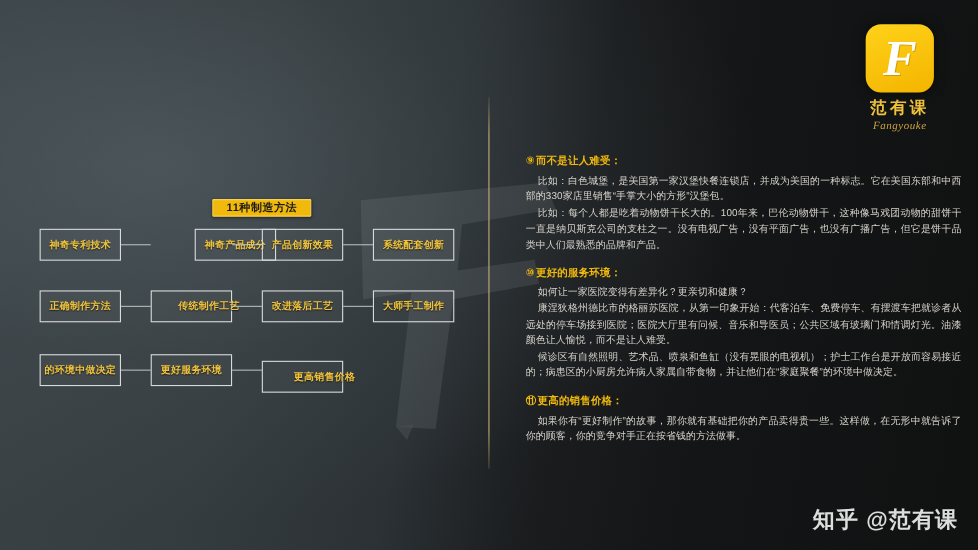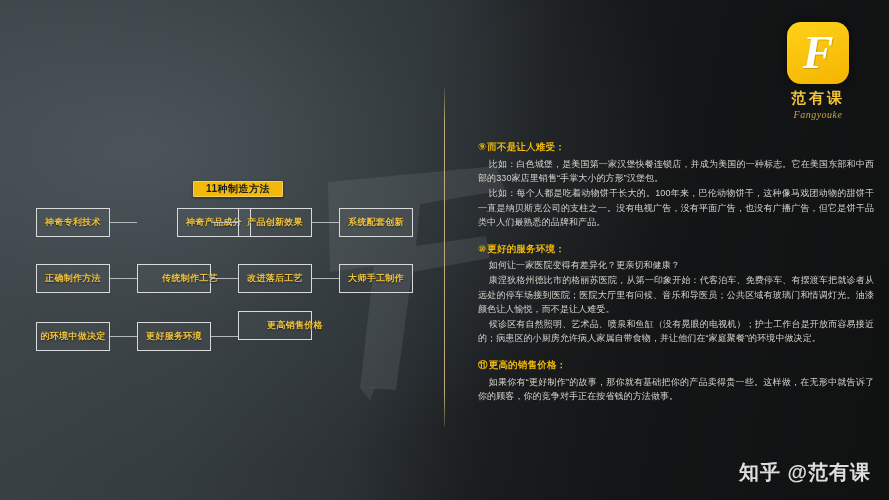--- a/index.html
+++ b/index.html
@@ -115,21 +115,21 @@
       <div class="conn" style="left: 110px; top: 278px; width: 27px;"></div>
       <div class="node" style="left: 137px; top: 264px; padding-left: 32px;">传统制作工艺</div>
       <div class="conn" style="left: 211px; top: 278px; width: 27px;"></div>
       <div class="node" style="left: 238px; top: 264px;">改进落后工艺</div>
       <div class="conn" style="left: 312px; top: 278px; width: 27px;"></div>
       <div class="node" style="left: 339px; top: 264px;">大师手工制作</div>
       <div class="node" style="left: 36px; top: 322px;">的环境中做决定</div>
       <div class="conn" style="left: 110px; top: 336px; width: 27px;"></div>
       <div class="node" style="left: 137px; top: 322px;">更好服务环境</div>
       <div class="conn" style="left: 211px; top: 336px; width: 27px;"></div>
-      <div class="node" style="left: 238px; top: 311px; padding-left: 40px;">更高销售价格</div>
+      <div class="node" style="left: 238px; top: 328px; padding-left: 40px;">更高销售价格</div>
     </div>
 
   <div class="panel" id="panel">
       <div class="sec">
         <div class="sec-head"><span class="marker">⑨</span><span>而不是让人难受：</span></div>
         <div class="sec-body">
           <p>比如：白色城堡，是美国第一家汉堡快餐连锁店，并成为美国的一种标志。它在美国东部和中西部的330家店里销售“手掌大小的方形”汉堡包。</p>
           <p>比如：每个人都是吃着动物饼干长大的。100年来，巴伦动物饼干，这种像马戏团动物的甜饼干一直是纳贝斯克公司的支柱之一。没有电视广告，没有平面广告，也没有广播广告，但它是饼干品类中人们最熟悉的品牌和产品。</p>
         </div>
       </div>

